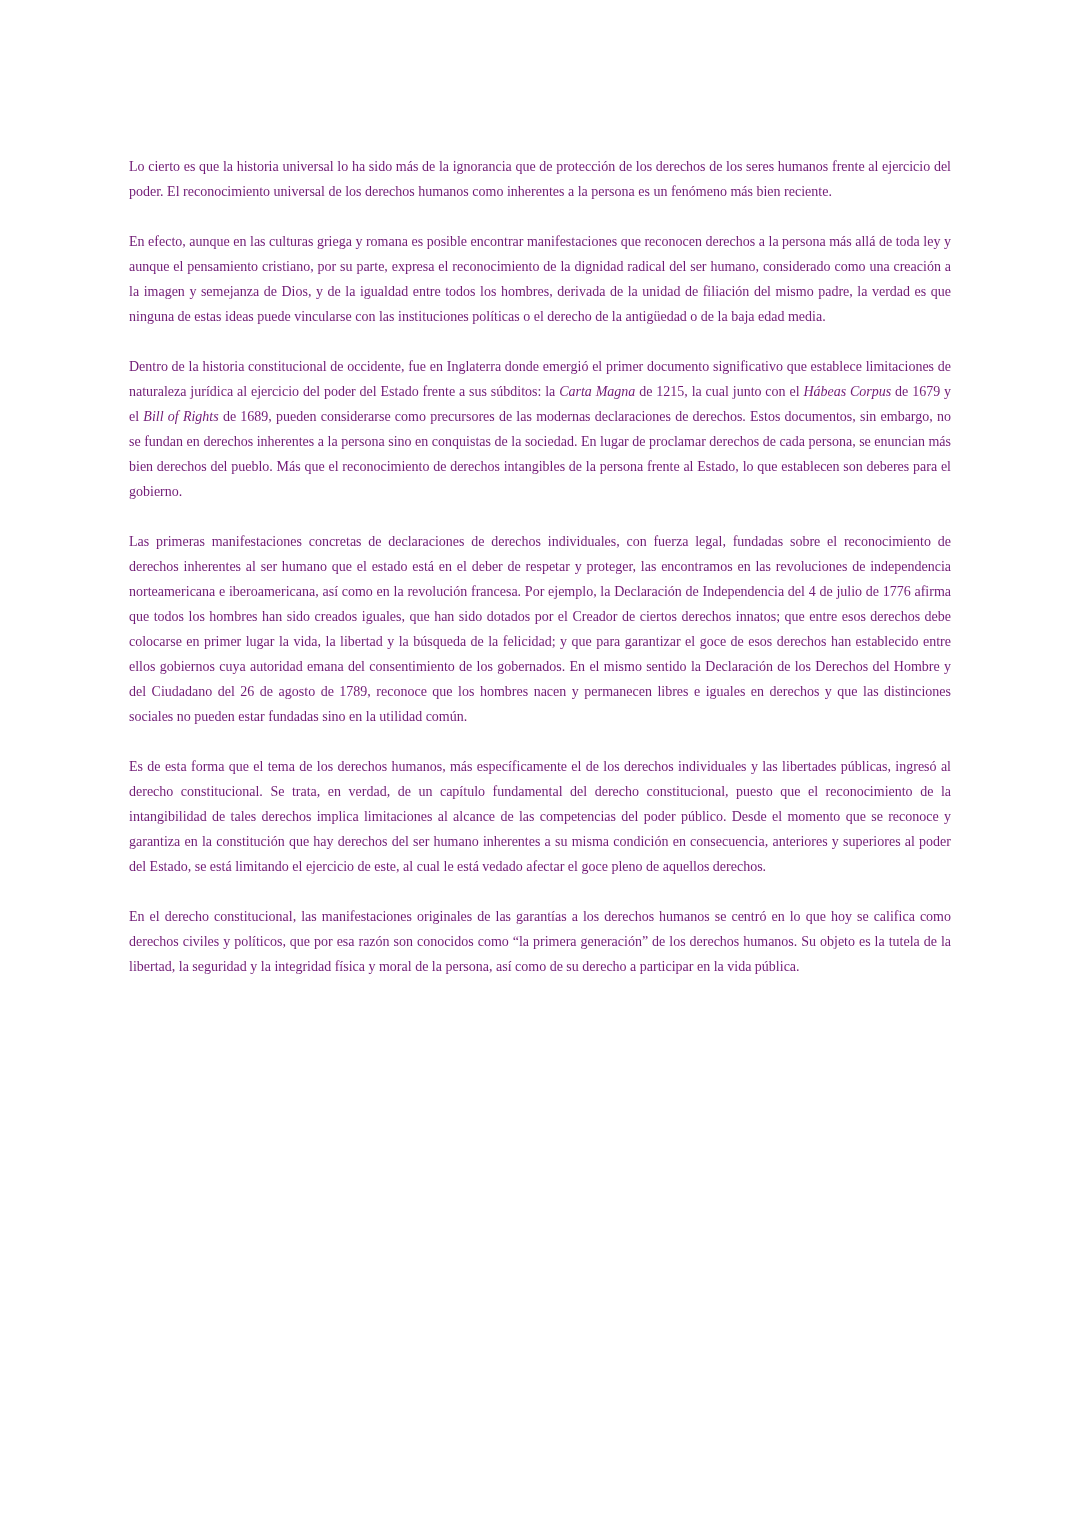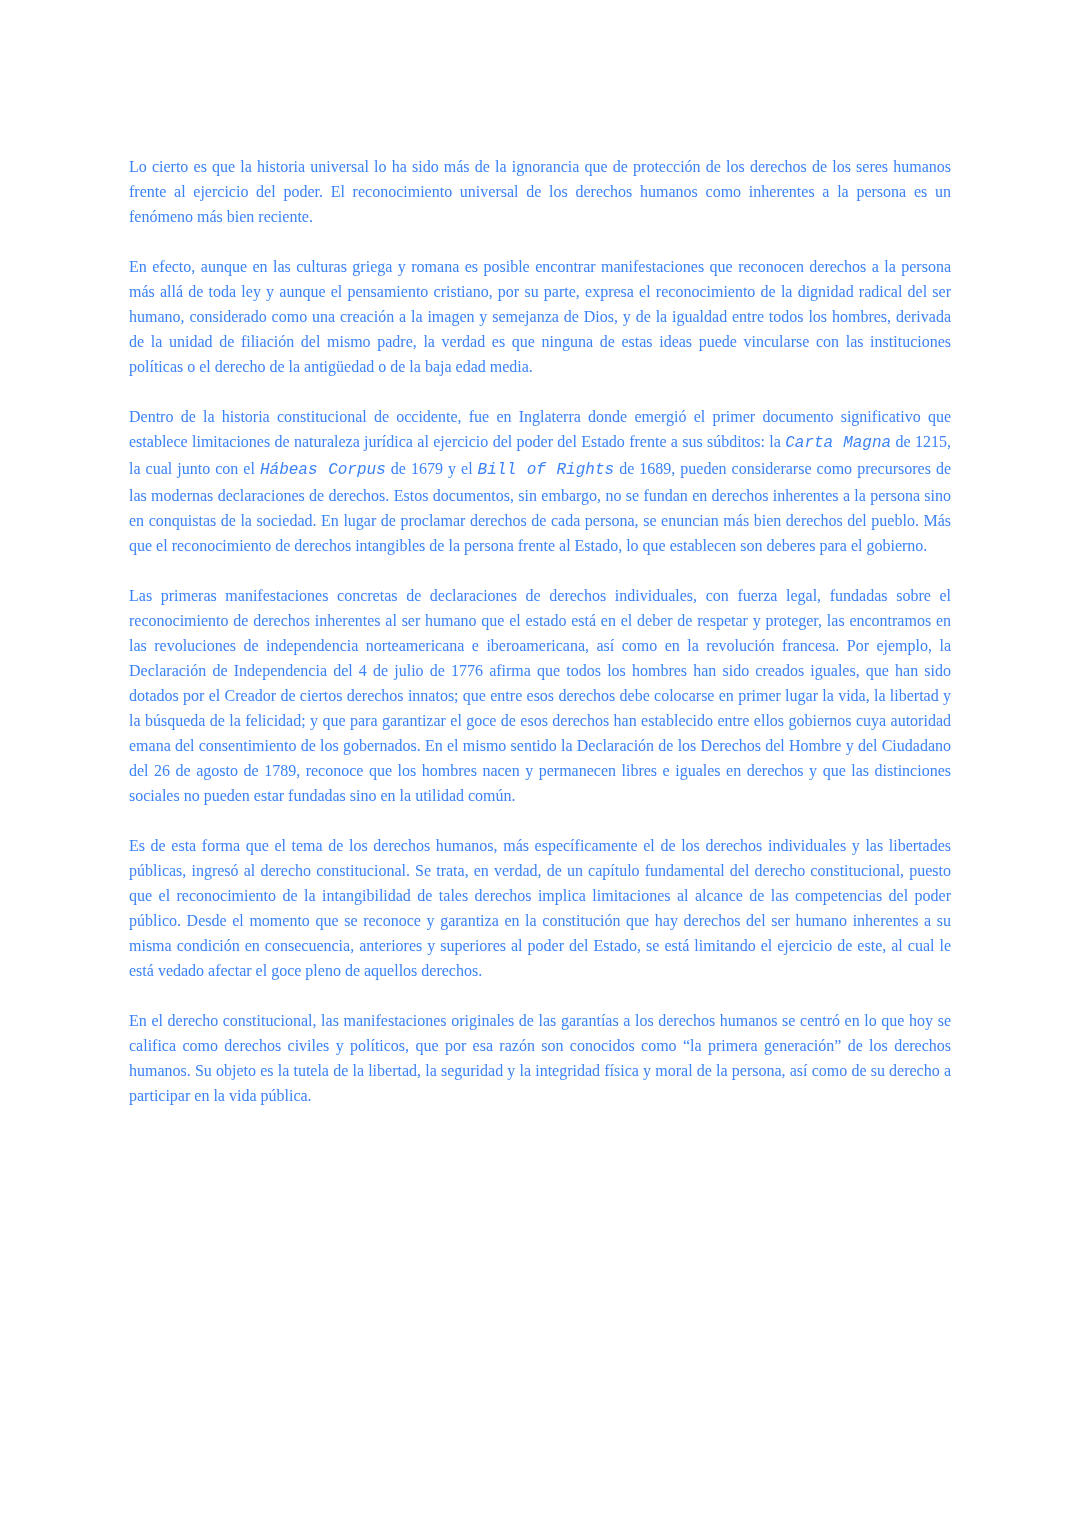--- a/index.html
+++ b/index.html
@@ -12,33 +12,32 @@
       height: 1527px;
       position: relative;
       overflow: hidden;
     }
     .page {
       position: absolute;
       left: 129px;
       top: 154px;
       width: 822px;
       font-family: "Liberation Serif", "DejaVu Serif", serif;
-      font-size: 16px;
+      font-size: 14px;
       line-height: 25px;
-      color: #3b82f6;
+      color: #701a75;
     }
     .para {
       margin: 0 0 25px 0;
       text-align: justify;
       text-justify: inter-word;
       hyphens: none;
     }
     .para em {
       font-style: italic;
-      font-family: Liberation Mono, monospace;
     }
   </style>
 </head>
 <body>
 
 <div class="page">
   <p class="para">
     <span>Lo cierto es que la historia universal lo ha sido más de la ignorancia que de protección de los derechos de los seres humanos frente al ejercicio del poder. El reconocimiento universal de los derechos humanos como inherentes a la persona es un fenómeno más bien reciente.</span>
   </p>
   <p class="para">

